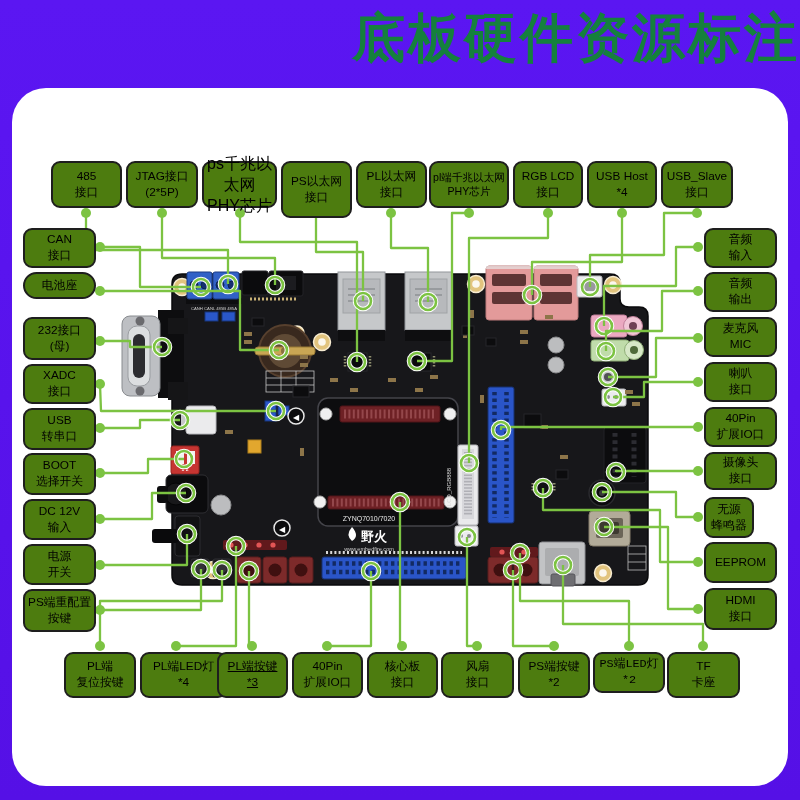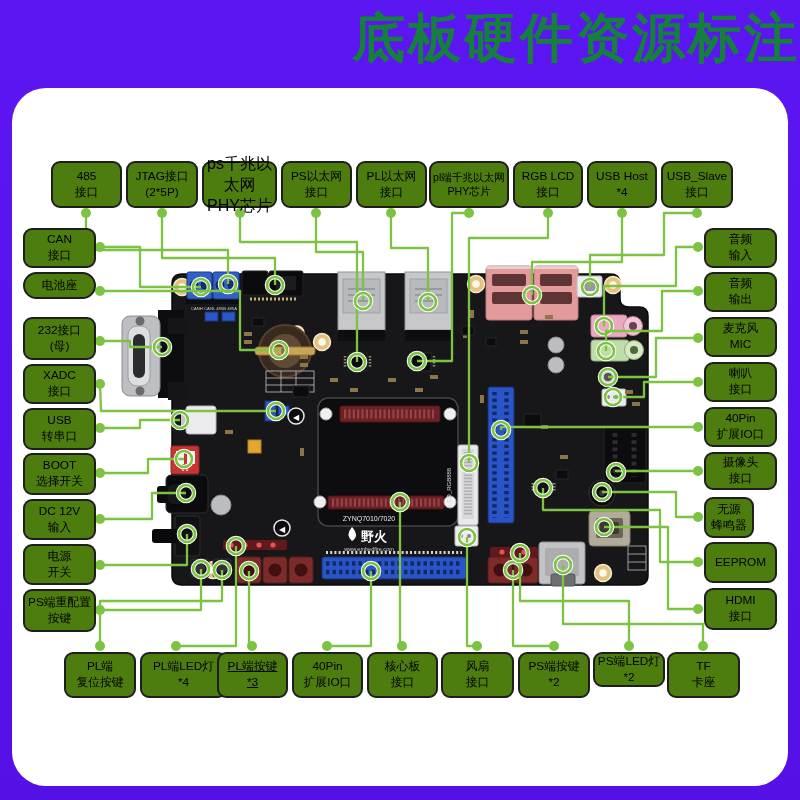--- a/index.html
+++ b/index.html
@@ -495,21 +495,21 @@
     </g>
 </svg>
 
 <div id="labels">
     <div class="lbl" style="left: 51px; top: 161px; width: 71px; height: 47px;">485
 接口</div>
     <div class="lbl" style="left: 126px; top: 161px; width: 72px; height: 47px;">JTAG接口
 (2*5P)</div>
     <div class="lbl" style="left: 202px; top: 161px; width: 75px; height: 47px; font-size: 16px;">ps千兆以太网
 PHY芯片</div>
-    <div class="lbl" style="left: 281px; top: 161px; width: 71px; height: 47px;">PS以太网
+    <div class="lbl" style="left: 281px; top: 161px; width: 71px; height: 57px;">PS以太网
 接口</div>
     <div class="lbl" style="left: 356px; top: 161px; width: 71px; height: 47px;">PL以太网
 接口</div>
     <div class="lbl" style="left: 429px; top: 161px; width: 80px; height: 47px; font-size: 10.6px;">pl端千兆以太网
 PHY芯片</div>
     <div class="lbl" style="left: 513px; top: 161px; width: 70px; height: 47px;">RGB LCD
 接口</div>
     <div class="lbl" style="left: 587px; top: 161px; width: 70px; height: 47px;">USB Host
 *4</div>
     <div class="lbl" style="left: 661px; top: 161px; width: 72px; height: 47px;">USB_Slave
@@ -555,17 +555,17 @@
     <div class="lbl" style="left: 217px; top: 652px; width: 71px; height: 46px; text-decoration: underline;">PL端按键
 *3</div>
     <div class="lbl" style="left: 292px; top: 652px; width: 71px; height: 46px;">40Pin
 扩展IO口</div>
     <div class="lbl" style="left: 367px; top: 652px; width: 71px; height: 46px;">核心板
 接口</div>
     <div class="lbl" style="left: 441px; top: 652px; width: 73px; height: 46px;">风扇
 接口</div>
     <div class="lbl" style="left: 518px; top: 652px; width: 72px; height: 46px;">PS端按键
 *2</div>
-    <div class="lbl" style="left: 593px; top: 652px; width: 72px; height: 35px;">PS端LED灯
+    <div class="lbl" style="left: 593px; top: 652px; width: 72px; height: 41px; font-family: Liberation Mono, monospace;">PS端LED灯
 *2</div>
     <div class="lbl" style="left: 667px; top: 652px; width: 73px; height: 46px;">TF
 卡座</div>
   </div>
 
 </body></html>

